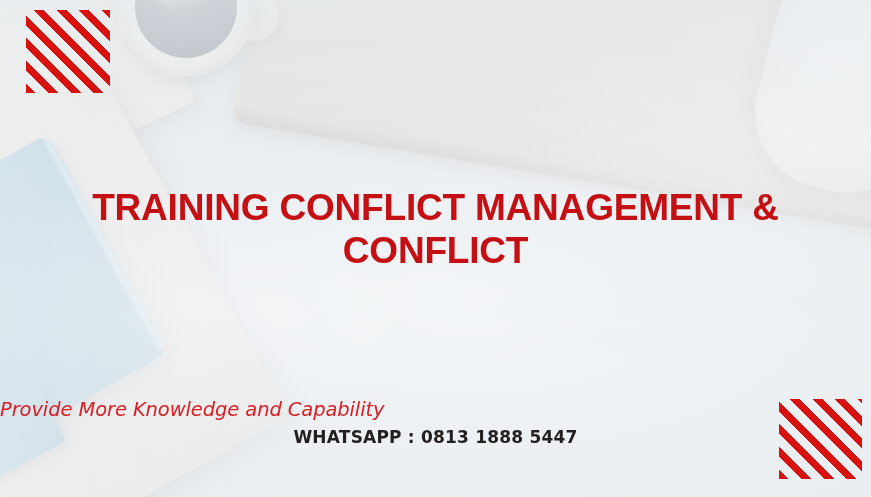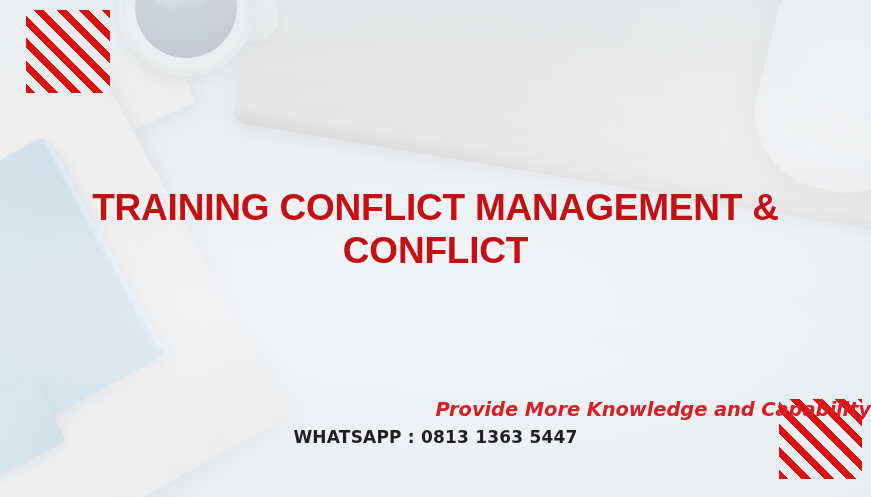--- a/index.html
+++ b/index.html
@@ -211,23 +211,23 @@
     color:#c40f13;
     padding:0 36px;
     box-sizing:border-box;
   }
   #headline .ln{display:block;}
 
   #tagline{
     position:absolute;
     left:0;right:0;
     top:398px;
-    text-align:right;
+    text-align:left;
     font-family:"DejaVu Sans","Liberation Sans",sans-serif;
-    font-weight:bold;
+    font-weight:normal;
     font-style:italic;
     font-size:19.5px;
     letter-spacing:-.1px;
     color:#d62026;
   }
   #contact{
     position:absolute;
     left:0;right:0;
     top:427px;
     text-align:center;
@@ -284,15 +284,15 @@
   <div class="stripes" id="stripes-top-left" style="--c: #d7120f;"></div>
   <div class="stripes" id="stripes-bottom-right" style="--c: #d7120f;"></div>
 
   <div id="headline">
     <span class="ln">TRAINING CONFLICT MANAGEMENT &amp;</span>
     <span class="ln">CONFLICT</span>
   </div>
 
   <div id="tagline">Provide More Knowledge and Capability</div>
 
-  <div id="contact">WHATSAPP : 0813 1363 5447</div>
+  <div id="contact">WHATSAPP : 0813 1888 5447</div>
 
 </div>
 
 </body></html>

